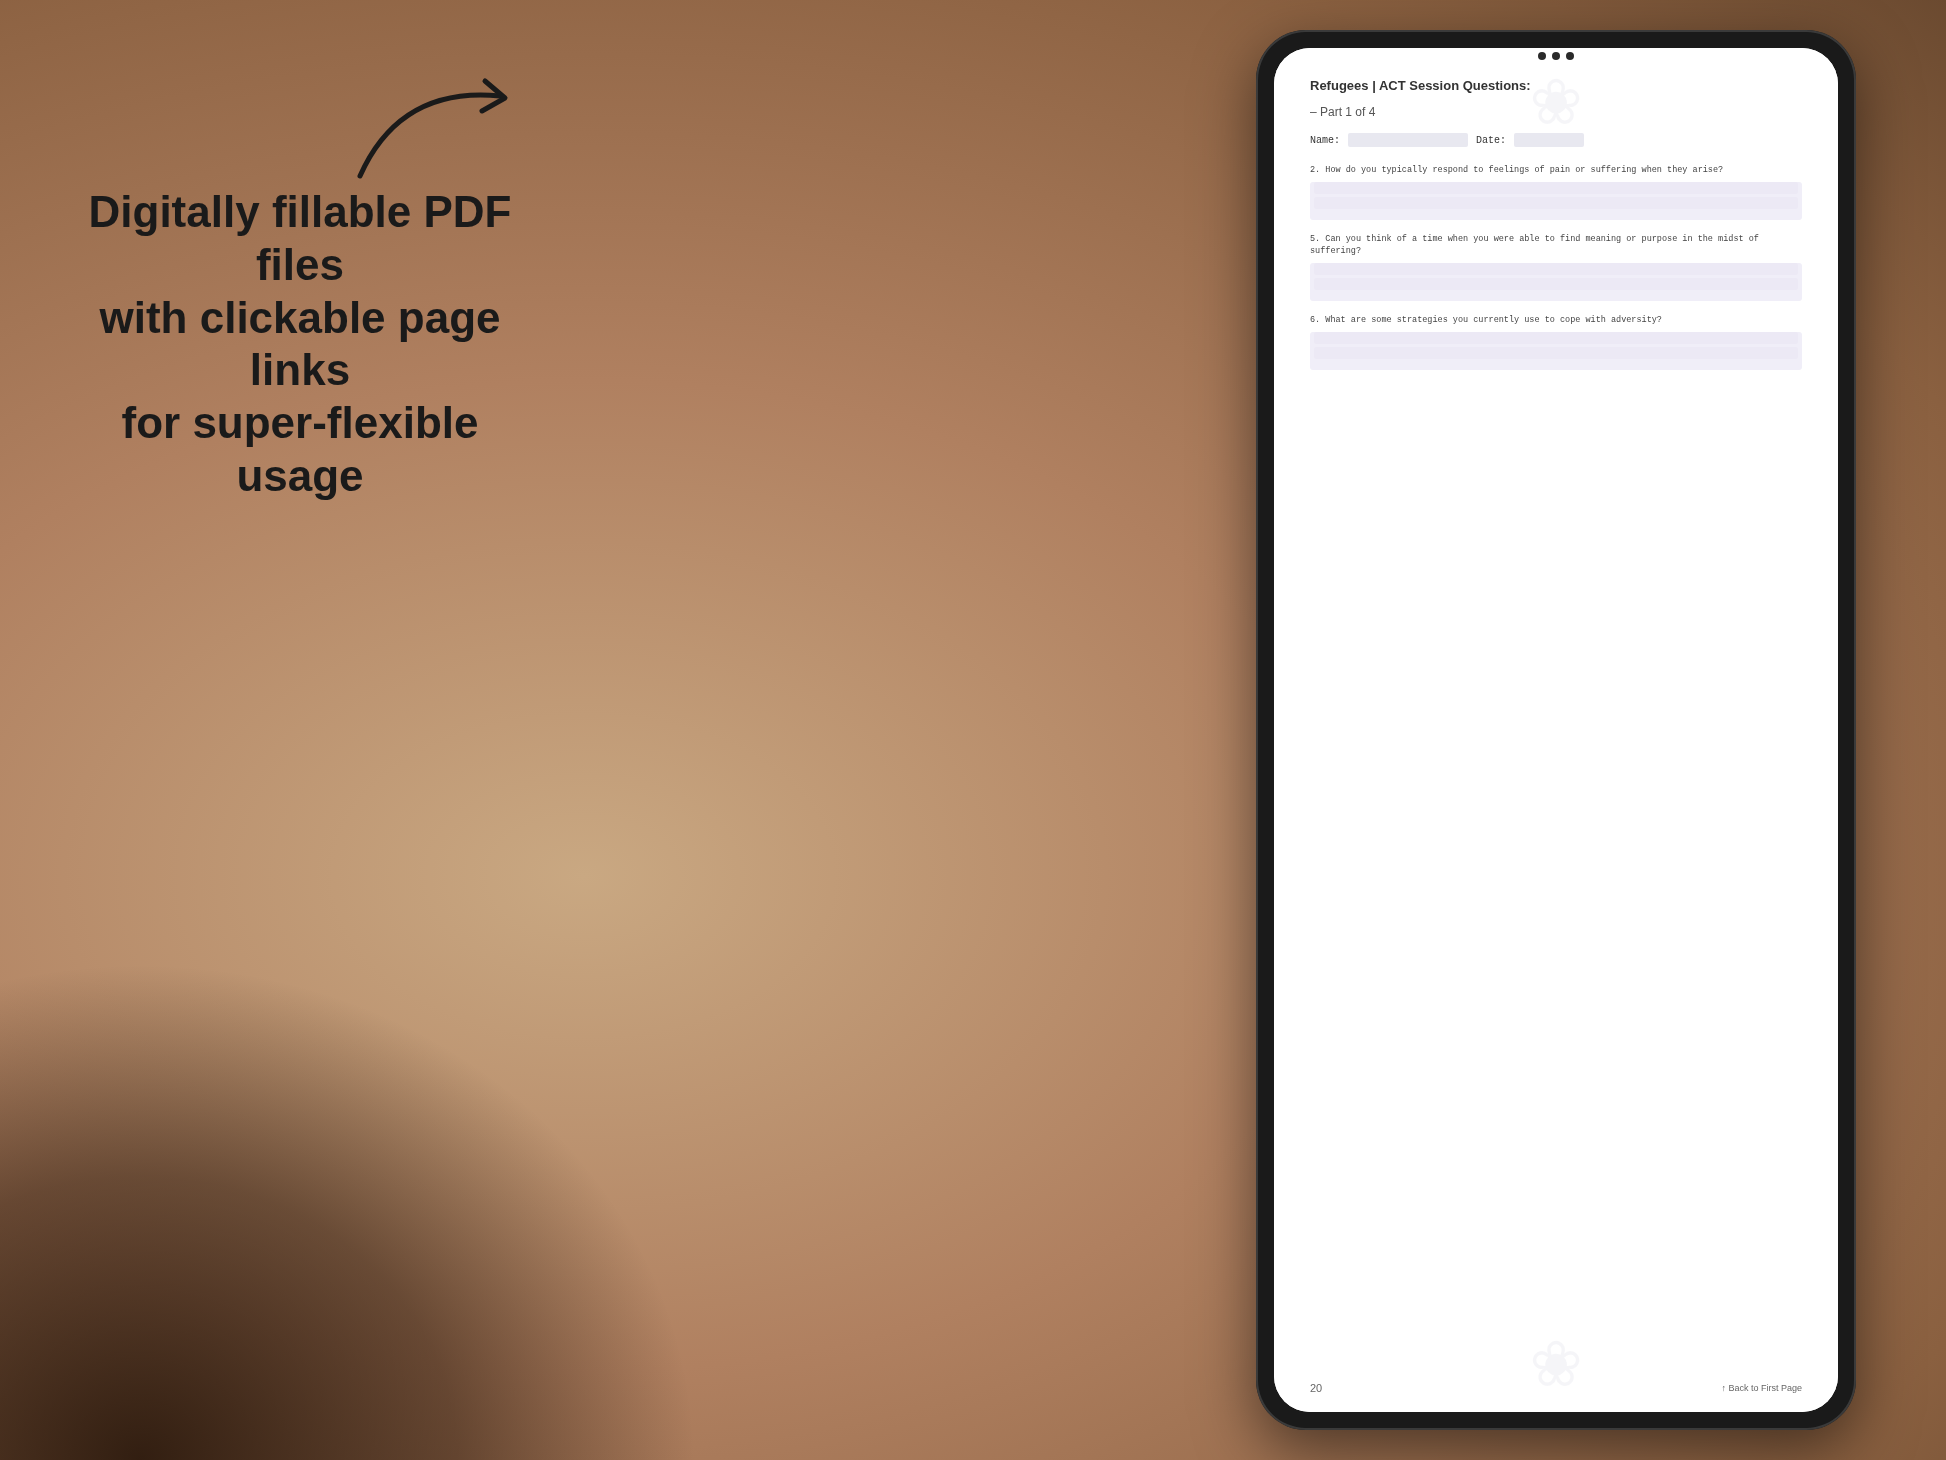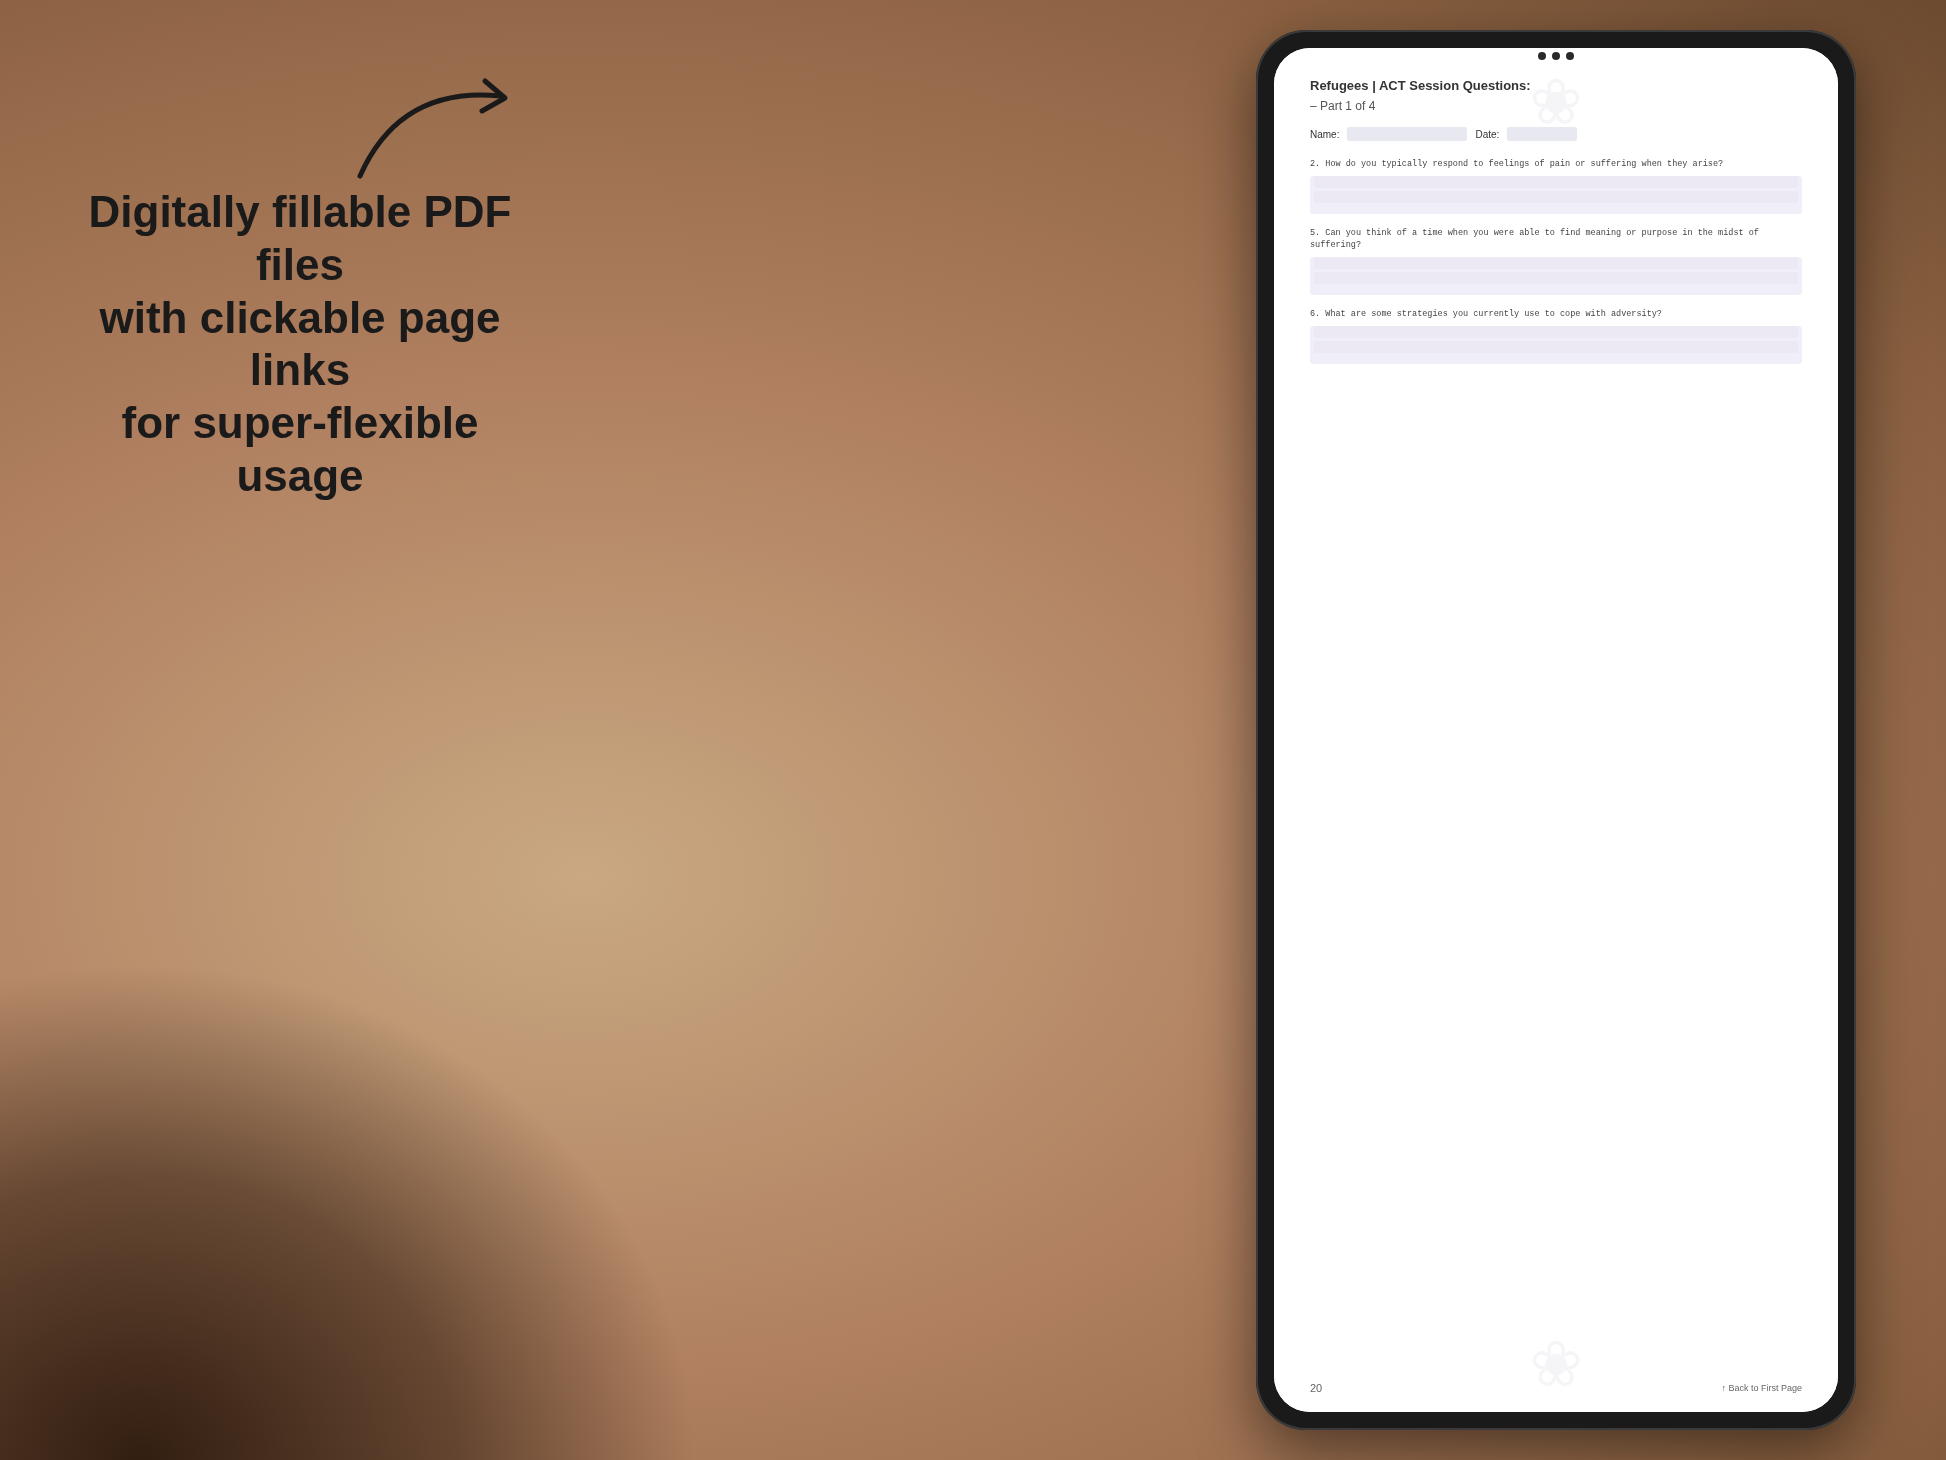--- a/index.html
+++ b/index.html
@@ -115,42 +115,42 @@
       font-size: 80px;
       color: #9090b0;
     }
     .watermark-top { top: 2px; }
     .watermark-bottom { bottom: 2px; }
 
     .doc-title {
       font-size: 13px;
       font-weight: bold;
       color: #333;
-      margin-bottom: 6px;
+      margin-bottom: 12px;
       font-family: 'Arial', sans-serif;
     }
 
     .doc-subtitle {
       font-size: 12px;
       color: #555;
       margin-bottom: 14px;
       font-family: 'Arial', sans-serif;
     }
 
     .form-row {
       display: flex;
       align-items: center;
       gap: 8px;
       margin-bottom: 18px;
     }
 
     .form-label {
       font-size: 10px;
       color: #333;
-      font-family: Liberation Sans, sans-serif;
+      font-family: Liberation Mono, monospace;
     }
 
     .form-field {
       height: 14px;
       background: #e8e8f0;
       border-radius: 2px;
       flex: 1;
     }
 
     .form-field.short {

